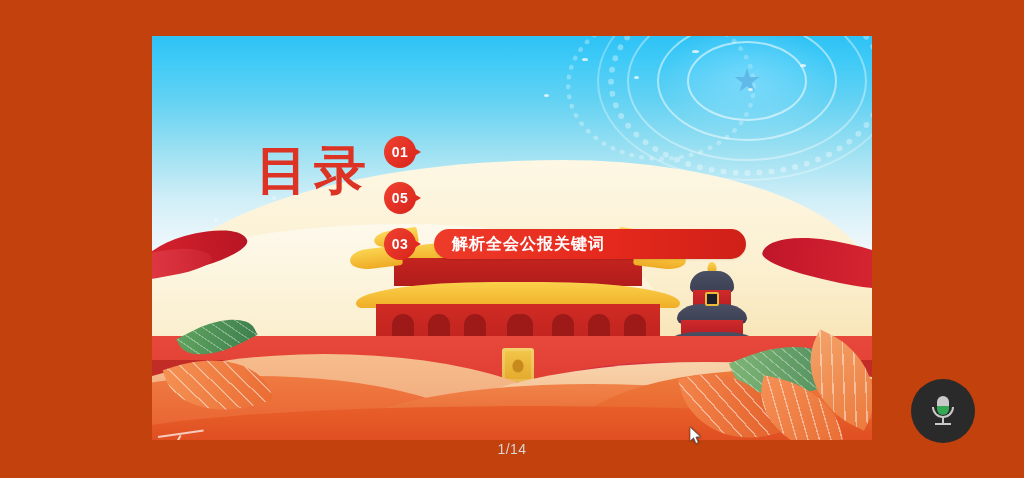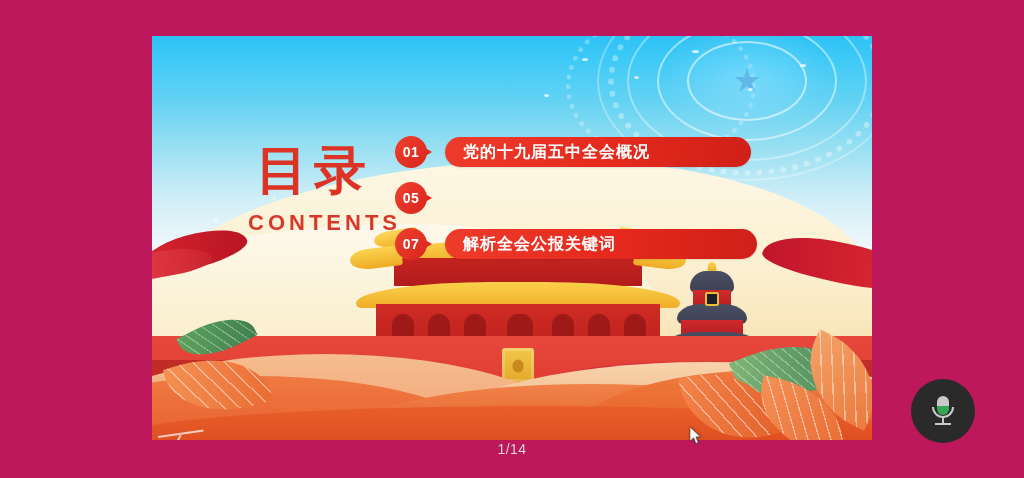--- a/index.html
+++ b/index.html
@@ -2,21 +2,21 @@
 <html><head>
 <meta charset="utf-8">
 <style>
   * { margin:0; padding:0; box-sizing:border-box; }
   html, body {
     width:1024px; height:478px;
     background:#000; overflow:hidden;
     font-family:"Liberation Sans", sans-serif;
   }
 
-  #viewer { position:relative; width:1024px; height:478px; background:#be185d; }
+  #viewer { position:relative; width:1024px; height:478px; background:#c2410c; }
 
   
   #slide {
     position:absolute; left:152px; top:36px;
     width:720px; height:404px; overflow:hidden;
     background:#ffffff;
   }
 
   
   .sky {
@@ -287,21 +287,21 @@
     letter-spacing:6px; line-height:1;
     font-family:"Liberation Sans","DejaVu Sans",sans-serif;
   }
   .toc-sub {
     position:absolute; left:96px; top:174px;
     font-size:22px; font-weight:bold; color:#d6392b;
     letter-spacing:4px;
   }
 
   
-  .rows { position:absolute; left:243px; top:100px; width:420px; }
+  .rows { position:absolute; left:232px; top:100px; width:420px; }
   .row { position:relative; height:32px; margin-bottom:14px; }
 
   .badge {
     position:absolute; left:0; top:0;
     width:42px; height:32px;
   }
   .badge-circle {
     position:absolute; left:0; top:0; width:32px; height:32px;
     border-radius:50%;
     background:linear-gradient(135deg,#ef4130,#d9251c);
@@ -480,48 +480,44 @@
       </div>
       <div class="fern-wrap" style="left:70px; bottom:-4px;">
         
         
         
         
       </div>
     </div>
 
     <div class="toc-title">目录</div>
-    <div class="toc-sub">CONTENTS</div>
 
     <div class="rows">
 
       <div class="row row-1">
         <div class="badge">
           <div class="badge-tip"></div>
           <div class="badge-circle"></div>
           <div class="badge-num">01</div>
         </div>
-        <div class="pill">
-          <span class="pill-text">党的十九届五中全会概况</span>
-        </div>
       </div>
 
       <div class="row row-2">
         <div class="badge">
           <div class="badge-tip"></div>
           <div class="badge-circle"></div>
           <div class="badge-num">05</div>
         </div>
       </div>
 
       <div class="row row-3">
         <div class="badge">
           <div class="badge-tip"></div>
           <div class="badge-circle"></div>
-          <div class="badge-num">07</div>
+          <div class="badge-num">03</div>
         </div>
         <div class="pill">
           <span class="pill-text">解析全会公报关键词</span>
         </div>
       </div>
 
     </div>
   </div>
 
   <div id="page-indicator">1/14</div>

